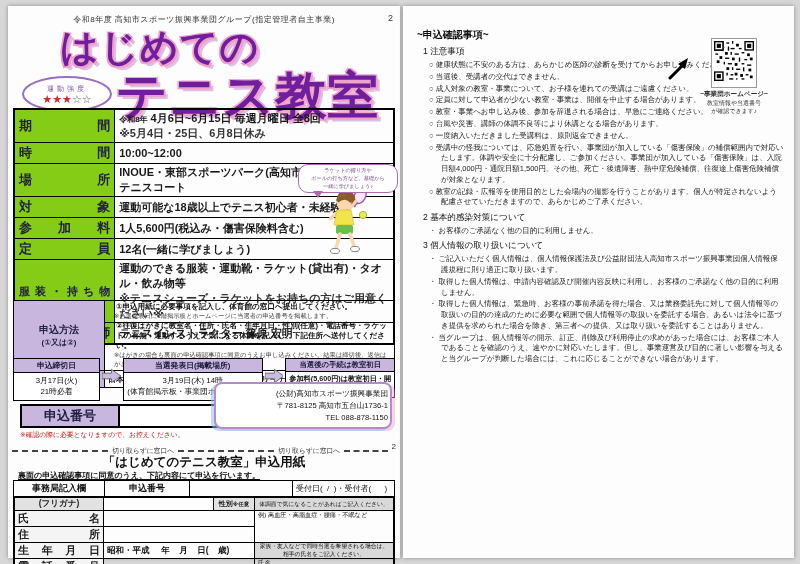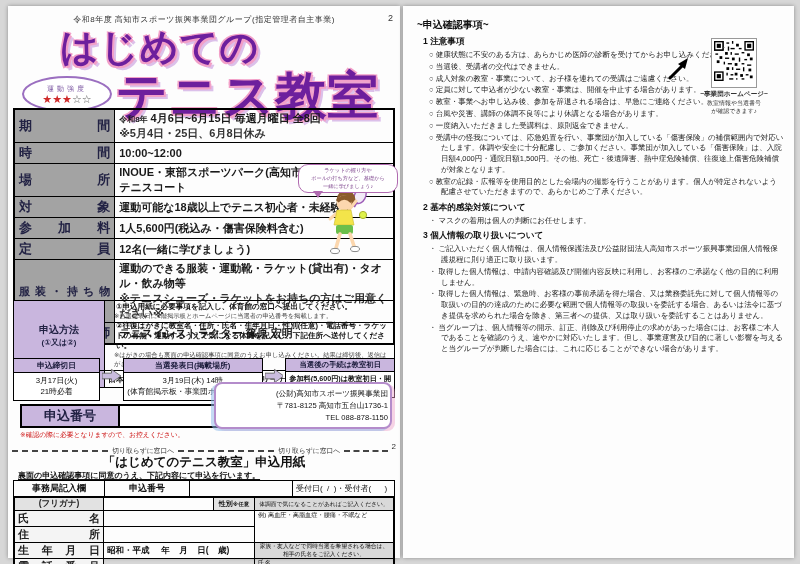--- a/index.html
+++ b/index.html
@@ -30,21 +30,21 @@
     border:2px solid #9b6fc0;border-radius:50%;background:#fff;
     display:flex;flex-direction:column;align-items:center;justify-content:center;}
   .badge-label{font-size:7px;color:#7a55a0;letter-spacing:3px;}
   .badge-stars{font-size:11px;line-height:1;}
   .stars-filled{color:#cf2b2b;}
   .stars-empty{color:#666;}
 
   table{border-collapse:collapse;}
   .info{position:absolute;top:102px;left:5px;width:382px;border:2px solid #000;}
   .info td{border:1.5px solid #000;padding:1px 4px;}
-  .ilabel{width:84px;background:#a3a3a3;font-weight:bold;font-size:13px;
+  .ilabel{width:84px;background:#84cc16;font-weight:bold;font-size:13px;
     color:#222244;text-align:justify;text-align-last:justify;padding:0 9px;margin-top:28px;}
   .ilabel.small{font-size:11px;}
   .ival{font-weight:bold;font-size:11px;color:#1a1a1a;}
   .iprefix{font-size:8px;margin-right:3px;}
   .inote{font-size:11px;font-weight:bold;color:#333;}
 
   .apply{position:absolute;top:294px;left:5px;width:382px;border:1.5px solid #000;}
   .apply td{border:1px solid #000;padding:1px 3px;}
   .alabel{width:84px;background:#c9b6de;font-weight:bold;color:#222244;
     text-align:center;font-size:10px;}
@@ -113,24 +113,24 @@
 
   .bubble{position:absolute;top:158px;right:2px;width:94px;background:#fff;
     border:1.5px solid #b06ab0;border-radius:10px;padding:2px 2px;z-index:5;
     font-size:5.2px;color:#7a3f8a;text-align:center;line-height:1.5;}
   .bubble:after{content:"";position:absolute;left:14px;bottom:-6px;width:0;height:0;
     border-left:5px solid transparent;border-right:5px solid transparent;
     border-top:7px solid #b06ab0;}
   .girl{position:absolute;top:182px;right:30px;z-index:4;}
 
   
-  .rp-inner{position:relative;width:100%;height:100%;padding:12px 10px 0 14px;
+  .rp-inner{position:relative;width:100%;height:100%;padding:22px 10px 0 14px;
     box-sizing:border-box;}
   .rtitle{font-size:10px;font-weight:bold;margin-bottom:3px;}
-  .rsec{font-size:8.6px;font-weight:bold;margin:4px 0 2px 6px;}
+  .rsec{font-size:8.6px;font-weight:normal;margin:4px 0 2px 6px;}
   .rlist{margin-left:12px;}
   .rlist .li{font-size:7.5px;line-height:1.42;margin:1.2px 0;
     padding-left:12px;text-indent:-12px;color:#222;}
   .rlist.circ .li:before{content:"○ ";}
   .rlist.dot .li:before{content:"・ ";}
   .qrblock{position:absolute;top:32px;right:10px;width:100px;text-align:center;z-index:6;}
   .qr-arrow{position:absolute;left:-16px;top:18px;}
   .qrframe{display:inline-block;border:1px solid #999;padding:2px;background:#fff;}
   .qrlabel{font-size:6.6px;font-weight:bold;color:#333;margin-top:2px;}
   .qrdesc{font-size:6px;color:#333;line-height:1.4;}
@@ -344,21 +344,21 @@
           <div class="li">定員に対して申込者が少ない教室・事業は、開催を中止する場合があります。</div>
           <div class="li">教室・事業へお申し込み後、参加を辞退される場合は、早急にご連絡ください。</div>
           <div class="li">台風や災害、講師の体調不良等により休講となる場合があります。</div>
           <div class="li">一度納入いただきました受講料は、原則返金できません。</div>
           <div class="li">受講中の怪我については、応急処置を行い、事業団が加入している「傷害保険」の補償範囲内で対応いたします。体調や安全に十分配慮し、ご参加ください。事業団が加入している「傷害保険」は、入院日額4,000円・通院日額1,500円。その他、死亡・後遺障害、熱中症危険補償、往復途上傷害危険補償が対象となります。</div>
           <div class="li">教室の記録・広報等を使用目的とした会場内の撮影を行うことがあります。個人が特定されないよう配慮させていただきますので、あらかじめご了承ください。</div>
         </div>
 
       <div class="rsec">2 基本的感染対策について</div>
       <div class="rlist dot">
-          <div class="li">マスクの着用は個人の判断にお任せします。</div>
+          <div class="li">お客様のご承諾なく他の目的に利用しません。</div>
         </div>
 
       <div class="rsec">3 個人情報の取り扱いについて</div>
       <div class="rlist dot">
           <div class="li">ご記入いただく個人情報は、個人情報保護法及び公益財団法人高知市スポーツ振興事業団個人情報保護規程に則り適正に取り扱います。</div>
           <div class="li">取得した個人情報は、申請内容確認及び開催内容反映に利用し、お客様のご承諾なく他の目的に利用しません。</div>
           <div class="li">取得した個人情報は、緊急時、お客様の事前承諾を得た場合、又は業務委託先に対して個人情報等の取扱いの目的の達成のために必要な範囲で個人情報等の取扱いを委託する場合、あるいは法令に基づき提供を求められた場合を除き、第三者への提供、又は取り扱いを委託することはありません。</div>
           <div class="li">当グループは、個人情報等の開示、訂正、削除及び利用停止の求めがあった場合には、お客様ご本人であることを確認のうえ、速やかに対応いたします。但し、事業運営及び目的に著しい影響を与えると当グループが判断した場合には、これに応じることができない場合があります。</div>
         </div>
 

